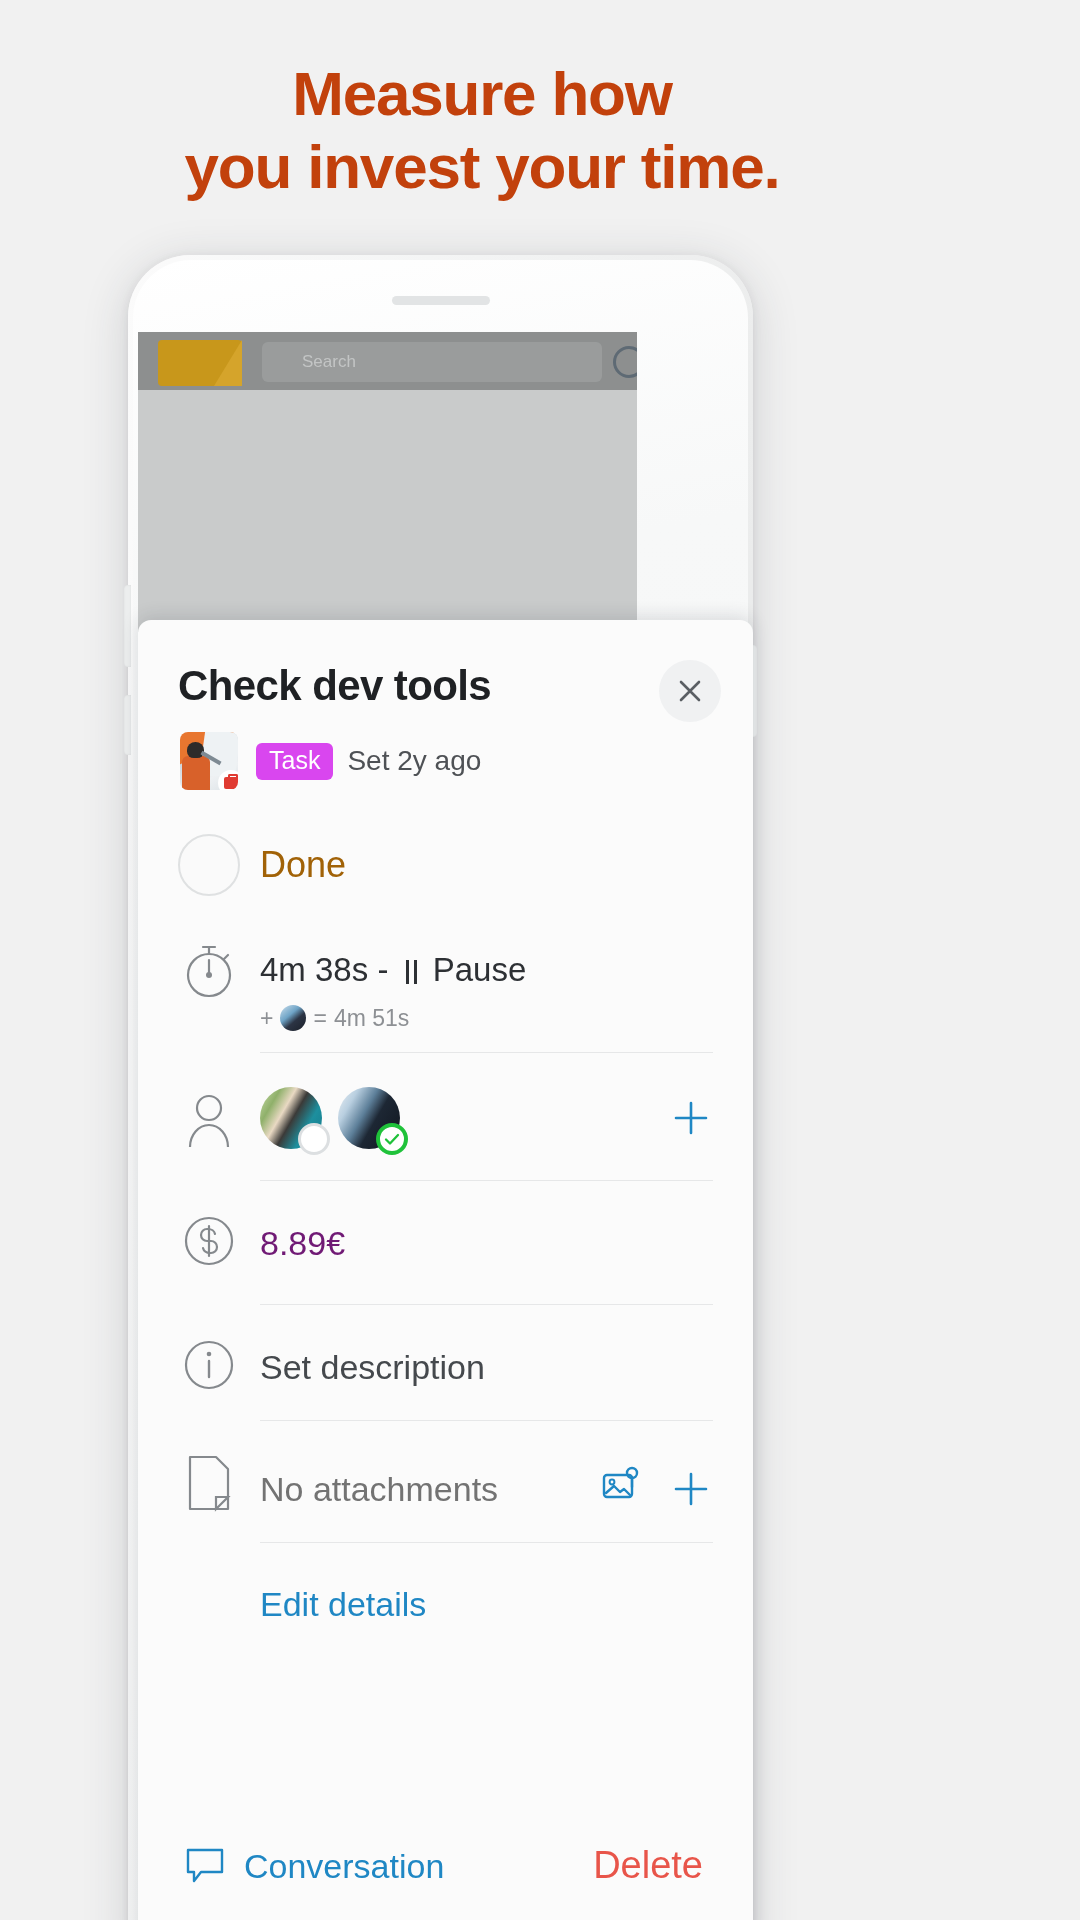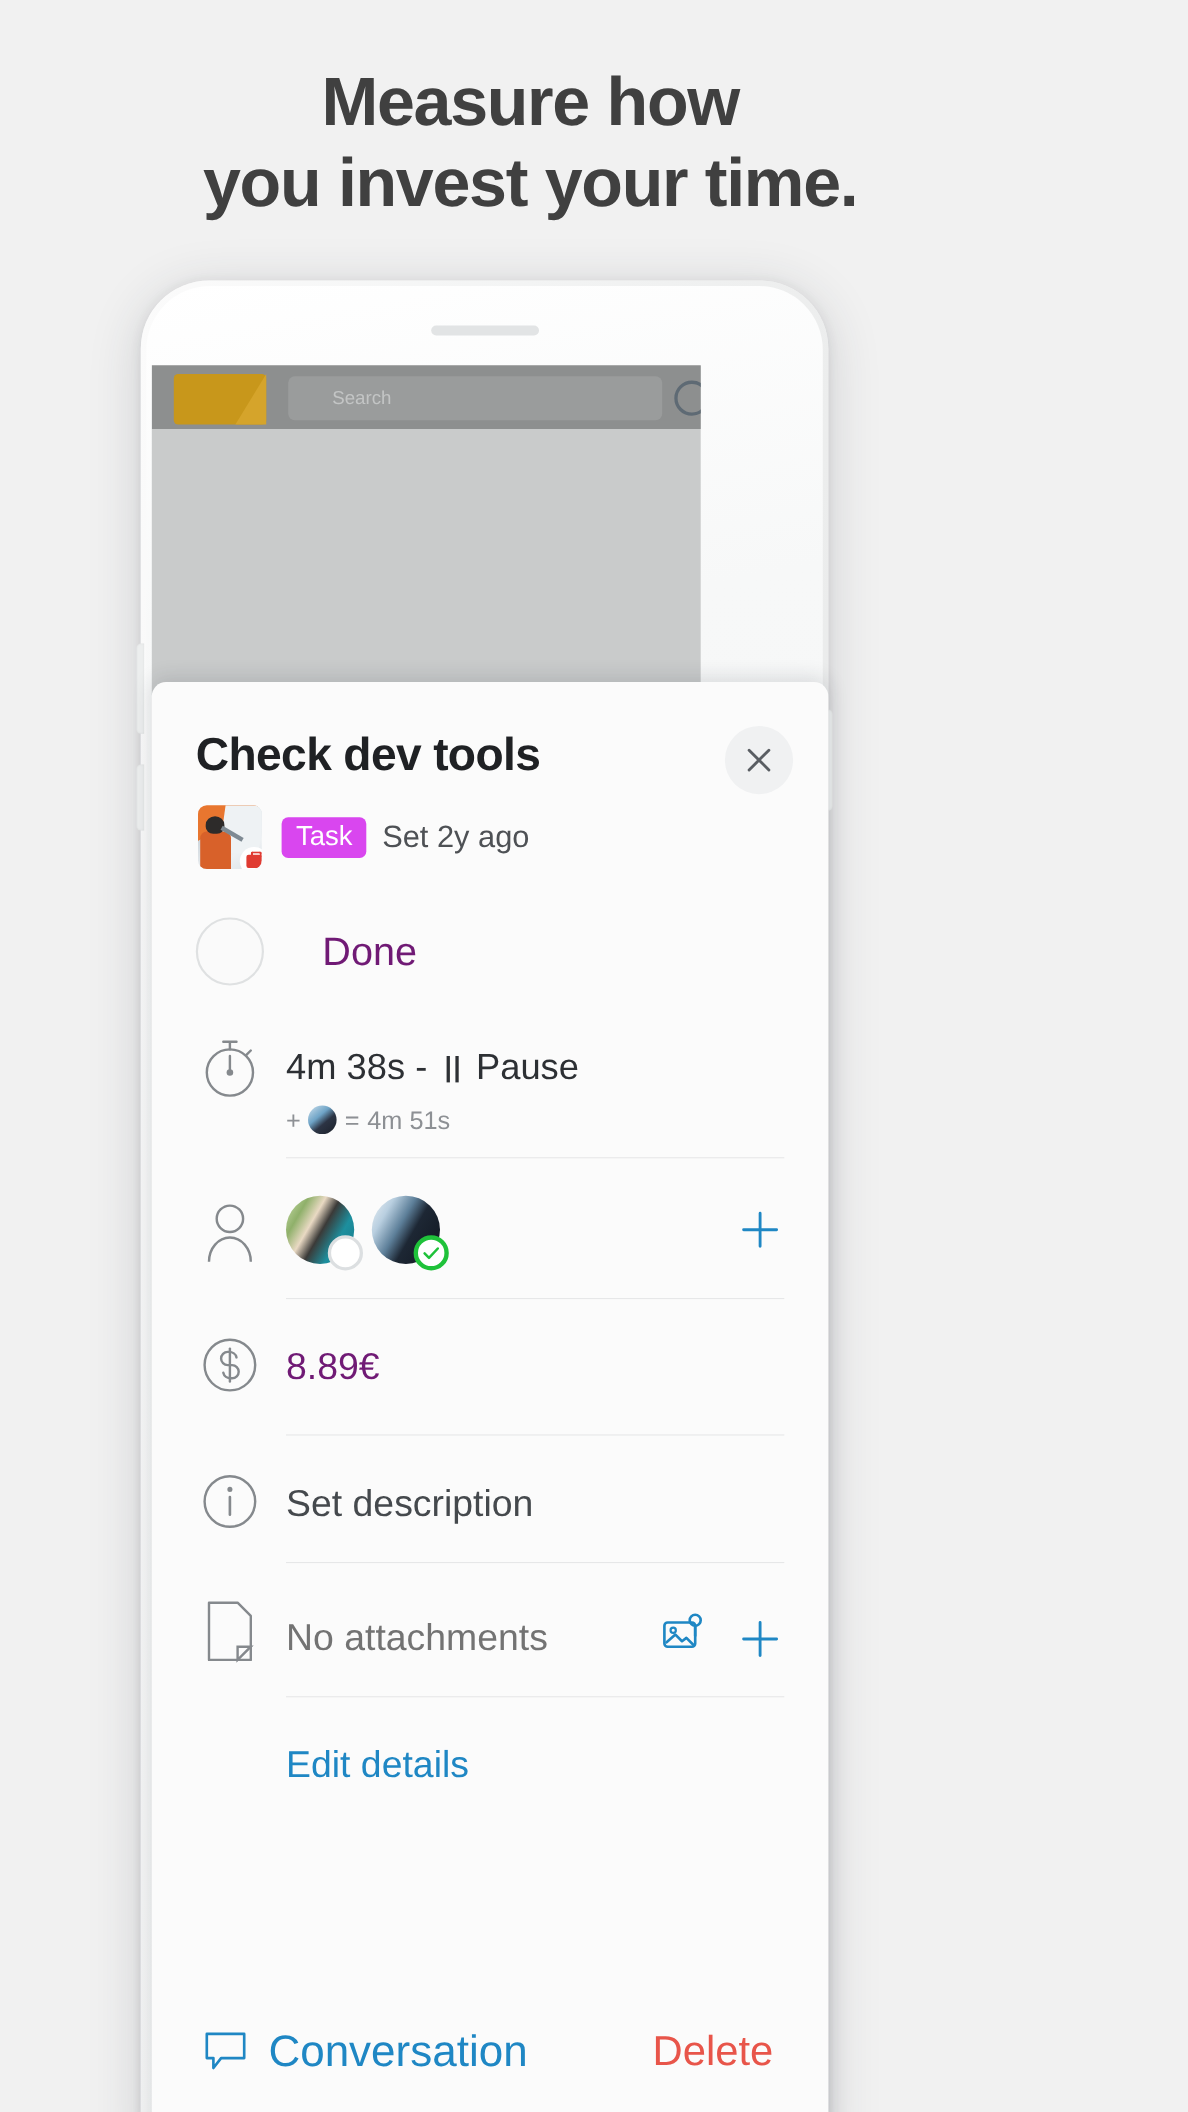--- a/index.html
+++ b/index.html
@@ -12,21 +12,21 @@
   }
 
   
   .headline {
     position:absolute; left:0; top:58px; width:964px;
     text-align:center;
     font-weight:bold;
     font-size:62px;
     line-height:1.17;
     letter-spacing:-1.2px;
-    color:#404040;
+    color:#c2410c;
   }
   .headline .l2 { display:block;text-align:center; }
 
   
   .phone {
     position:absolute;
     left:128px; top:255px;
     width:625px; height:1700px;
     background:linear-gradient(100deg,#fbfbfb 0%,#f3f4f4 38%,#eceded 70%,#e3e5e5 100%);
     border-radius:62px 62px 0 0;
@@ -202,21 +202,21 @@
   .divider {
     position:absolute; left:122px; right:40px; height:1px;
     background:#e6e7e8;
   }
 
   .done-circle {
     width:62px; height:62px; border-radius:50%;
     border:2px solid #dfe1e2; background:#fafafa;
   }
   .done-label {
-    font-size:36px; color:#701a75;margin-left:33px;
+    font-size:36px; color:#a16207;
   }
 
   .timer-label { font-size:33px; color:#2d3034; white-space:nowrap; }
   .pause-bars {
     display:inline-block; position:relative;
     width:16px; height:24px; vertical-align:-3px; margin:0 5px;
   }
   .pause-bars:before, .pause-bars:after {
     content:""; position:absolute; top:0;
     width:3px; height:24px; background:#2d3034;
@@ -264,22 +264,22 @@
   }
 
   
   .bottom-bar {
     position:absolute; left:0; bottom:0; width:100%;
     height:150px;
     display:flex; align-items:center; justify-content:space-between;
     padding:0 50px 30px 46px;
   }
   .bb-left {
-    display:flex; align-items:flex-start; gap:18px;
-    color:#1f87c4; font-size:40px; cursor:pointer;
+    display:flex; align-items:flex-end; gap:18px;
+    color:#1f87c4; font-size:34px; cursor:pointer;
   }
   .bb-right { color:#e8554a; font-size:38px; cursor:pointer; }
 </style>
 </head>
 <body>
 
 <div class="headline">
   <span class="l1">Measure how</span>
   <span class="l2">you invest your time.</span>
 </div>

